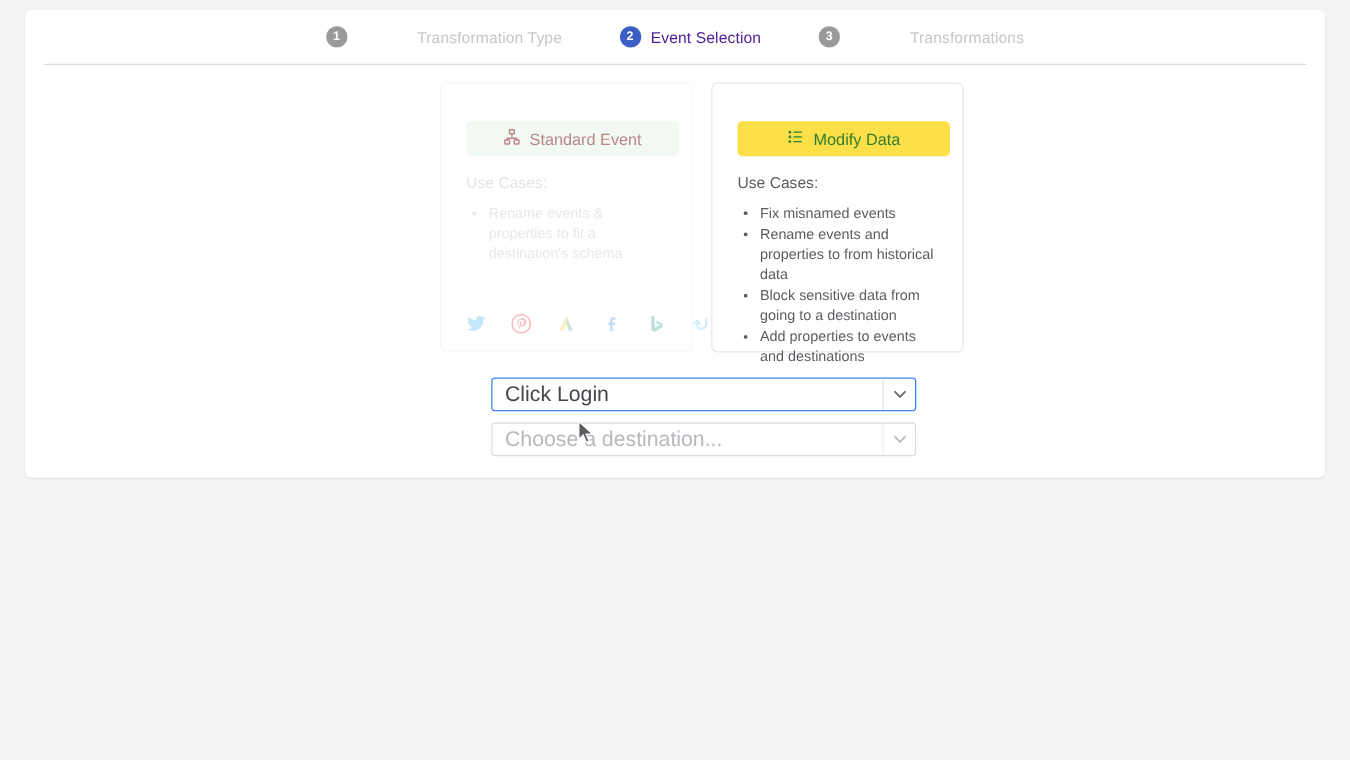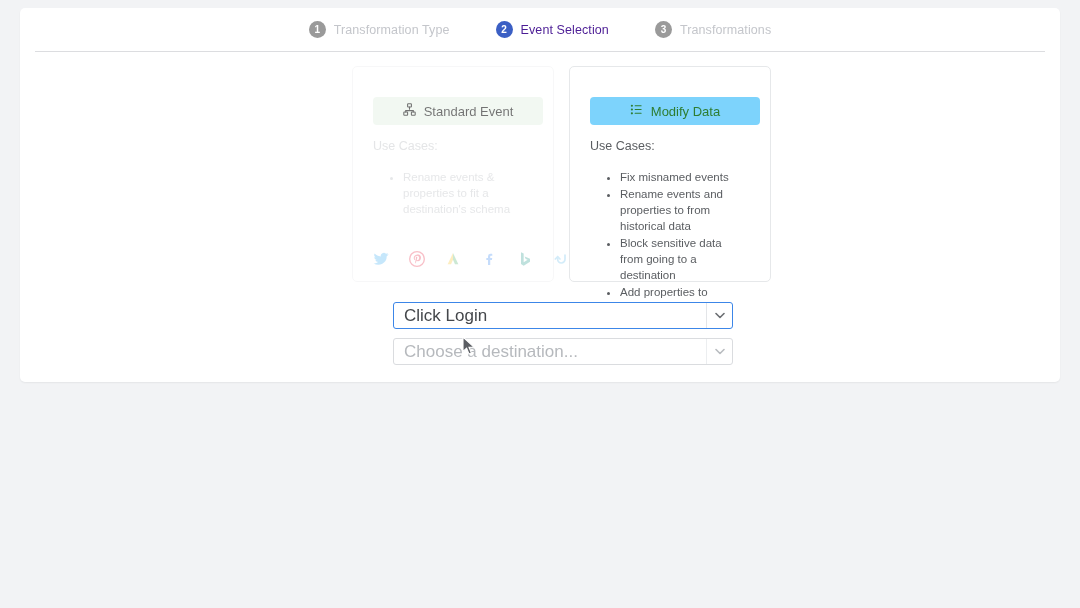--- a/index.html
+++ b/index.html
@@ -32,21 +32,21 @@
   .step { display: flex; align-items: center; gap: 8px; }
   .step-num {
     width: 17px; height: 17px; border-radius: 50%;
     display: flex; align-items: center; justify-content: center;
     font-size: 10px; color: #ffffff; font-weight: bold;
     line-height: 1;
   }
   .step-num.gray   { background: #9a9a9a; }
   .step-num.active { background: #3b5fc4; }
   .step-label { font-size: 12.5px; letter-spacing: .1px; }
-  .step-label.muted  { color: #c4c6cb; }
+  .step-label.muted  { color: #c4c6cb; margin-left: 48px; }
   .step-label.active { color: #4c1d95; }
 
   #divider {
     position: absolute; left: 15px; top: 43px;
     width: 1010px; height: 1px; background: #dcdde0;
   }
 
   
   #cards {
     position: absolute; left: 332px; top: 58px;
@@ -62,31 +62,31 @@
   #card-modify   { left: 217px; border: 1px solid #e6e8ea; }
 
   .card-pill {
     position: absolute; left: 20px; top: 30px;
     width: 170px; height: 28px;
     border-radius: 4px;
     display: flex; align-items: center; justify-content: center;
     gap: 8px;
     font-size: 13px;
   }
-  #card-standard .card-pill { background: #e8f4e9; color: #000000; }
-  #card-modify   .card-pill { background: #7dd3fc; color: #2e7d32; }
+  #card-standard .card-pill { background: #e8f4e9; color: #7f1d1d; }
+  #card-modify   .card-pill { background: #fde047; color: #2e7d32; }
 
   .card-body {
     position: absolute; left: 20px; top: 72px; right: 14px;
   }
   .use-cases-title { font-size: 12.5px; margin: 0 0 10px 0; }
   #card-standard .use-cases-title { color: #cfd1d4; }
   #card-modify   .use-cases-title { color: #5a5d61; }
 
-  ul.cases { margin: 16px; padding-left: 14px; list-style: disc; }
+  ul.cases { margin: 4px; padding-left: 14px; list-style: disc; }
   ul.cases li { font-size: 11.5px; line-height: 16px; margin-bottom: 1px; }
   #card-standard ul.cases li { color: #d3d5d8; }
   #card-modify   ul.cases li { color: #5a5d61; }
 
   #social {
     position: absolute; left: 20px; bottom: 14px;
     display: flex; align-items: center; gap: 20px;
     opacity: .45;
   }
   .social-ico { width: 16px; height: 16px; display: block; }

